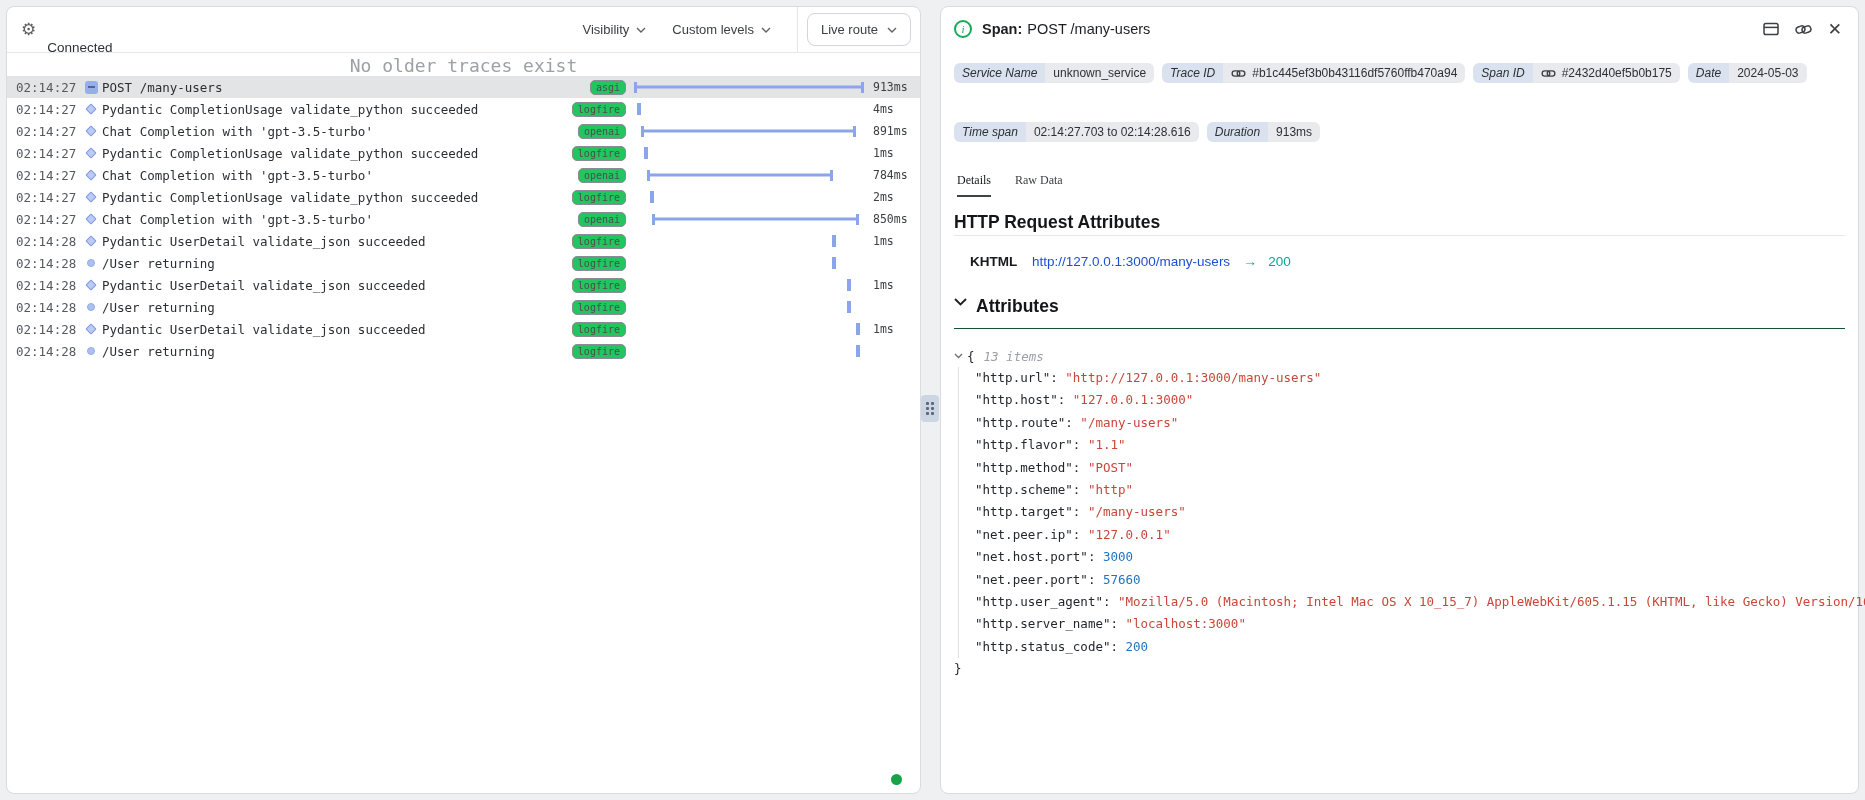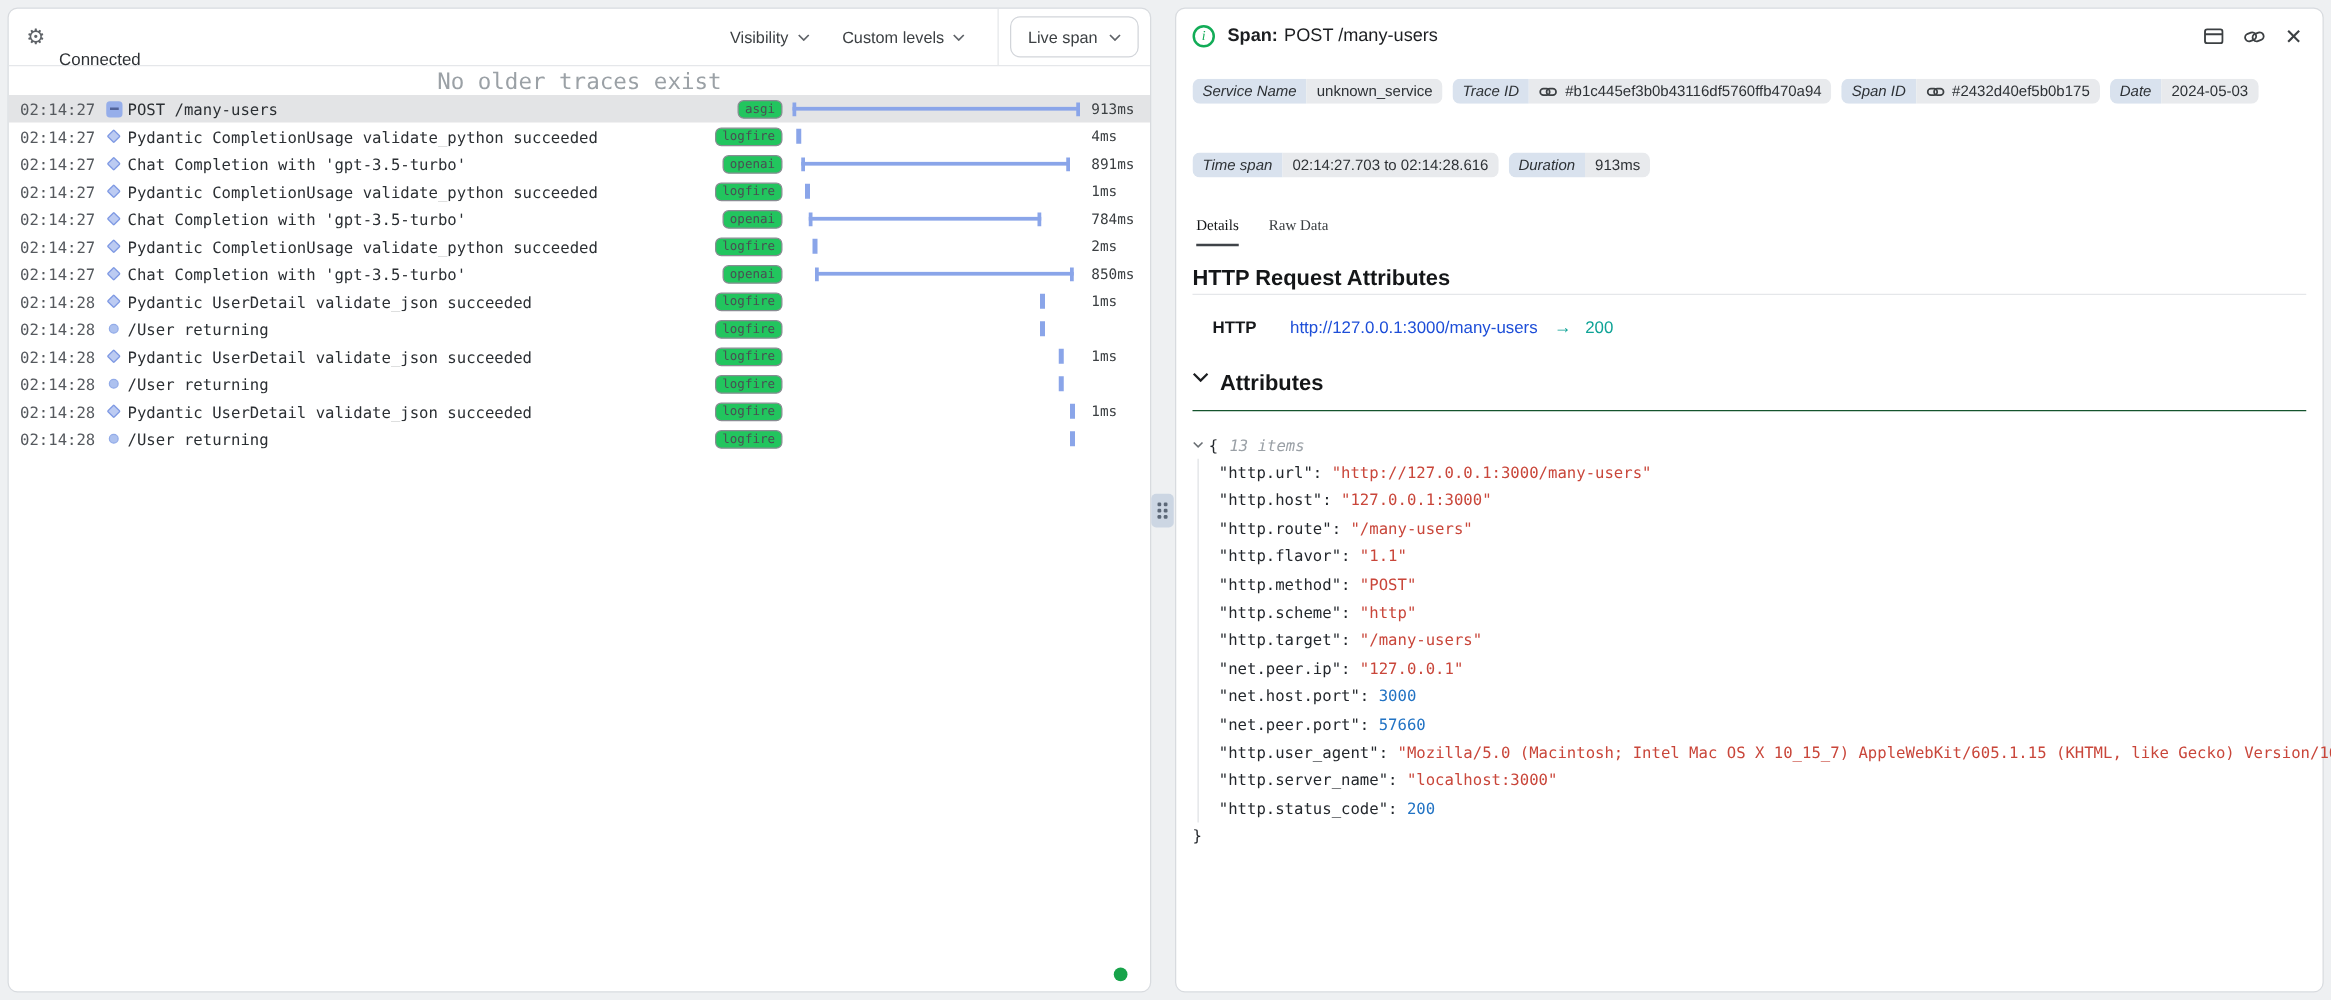--- a/index.html
+++ b/index.html
@@ -116,21 +116,21 @@
           </svg>
       </span>
       <span class="dropdown">
         <span>Custom levels</span>
         <svg class="chev" width="10" height="6" viewBox="0 0 10 6">
             <polyline points="1,1 5,5 9,1" fill="none" stroke="#5f6368" stroke-width="1.4"></polyline>
           </svg>
       </span>
       <span class="livetail-wrap">
         <span class="livetail-btn">
-          <span>Live span</span>
+          <span>Live route</span>
           <svg class="chev" width="10" height="6" viewBox="0 0 10 6">
               <polyline points="1,1 5,5 9,1" fill="none" stroke="#5f6368" stroke-width="1.4"></polyline>
             </svg>
         </span>
       </span>
     </div>
   </div>
 
   <div class="empty-notice">No older traces exist</div>
   <div id="trace-rows">
@@ -399,21 +399,21 @@
     </div>
 
   <div class="tabs" id="detail-tabs">
       <span class="tab active">Details</span>
       <span class="tab">Raw Data</span>
     </div>
 
   <h2 class="section-h">HTTP Request Attributes</h2>
 
   <div class="req-row">
-    <span class="req-method">HTTP</span>
+    <span class="req-method">KHTML</span>
     <span class="req-url">http://127.0.0.1:3000/many-users</span>
     <span class="req-arrow">→</span>
     <span class="req-status">200</span>
   </div>
 
   <div class="attr-h">
     <svg width="13" height="8" viewBox="0 0 13 8">
         <polyline points="1,1 6.5,6.5 12,1" fill="none" stroke="#1c1e21" stroke-width="1.8"></polyline>
       </svg>
     <span>Attributes</span>

